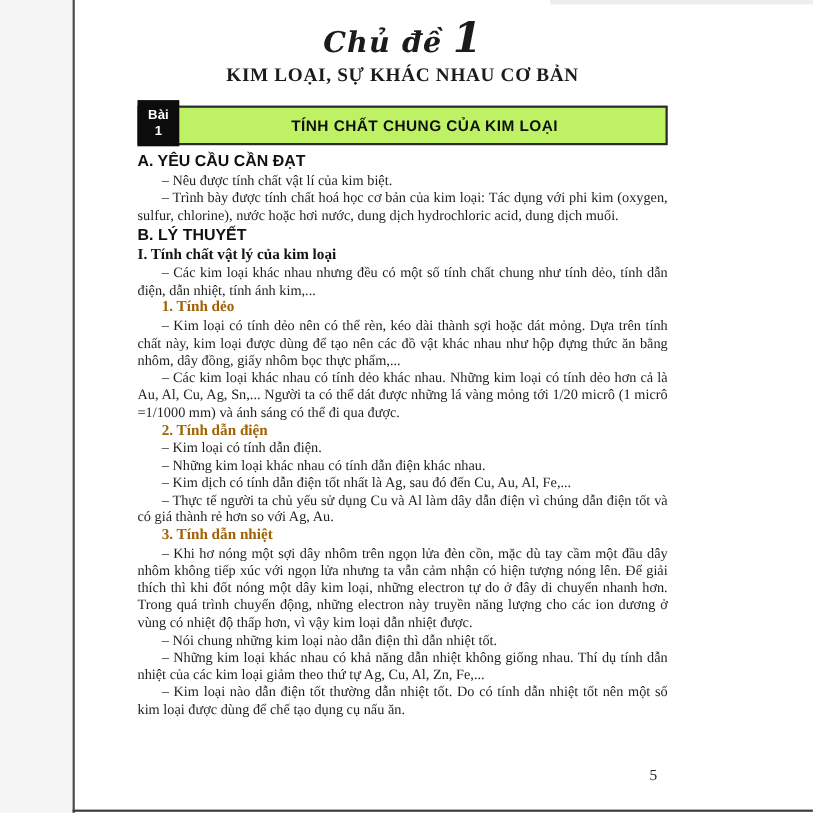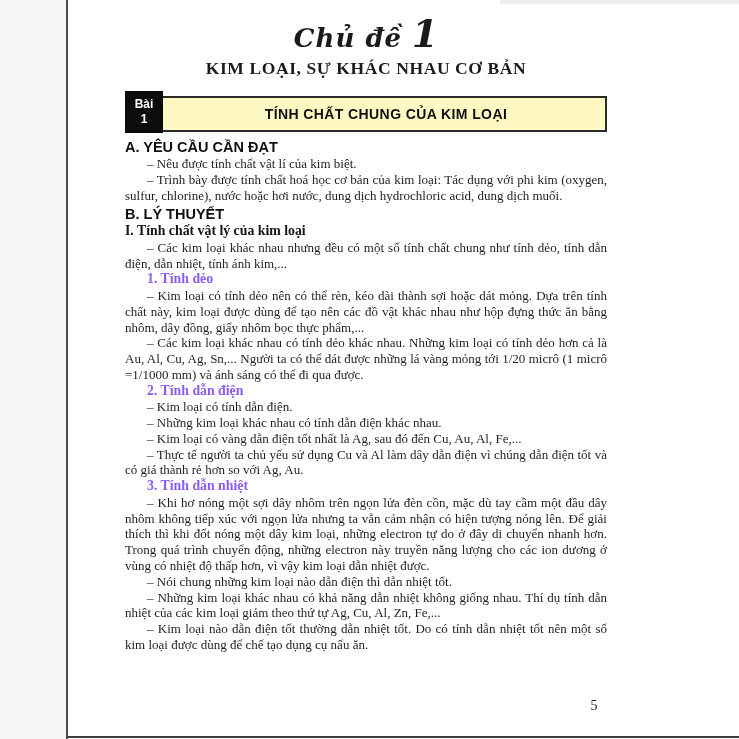--- a/index.html
+++ b/index.html
@@ -25,21 +25,21 @@
 
   .topic-title {
     text-align:center; font-family:"Liberation Serif", serif; font-weight:bold;
     font-size:17.5px; line-height:21px; letter-spacing:0.6px; color:#1b1b1b;
   }
   .topic-title.first { margin-top:2px; }
 
   .lesson-bar { position:relative; margin-top:12px; height:42px; }
   .lesson-box {
     position:absolute; left:0; right:0; top:5px; bottom:1px;
-    border:2px solid #2b2b2b; background:#fef9c3;
+    border:2px solid #2b2b2b; background:#bef264;
     display:flex; align-items:center; justify-content:center;
     padding-left:40px; box-sizing:border-box;
     font-family:"Liberation Sans", sans-serif; font-weight:bold;
     font-size:14px; letter-spacing:0.4px; color:#0f0f0f;
   }
   .lesson-badge {
     position:absolute; left:0; top:0; width:38px; height:42px; background:#0c0c0c; z-index:2;
     color:#ffffff; font-family:"Liberation Sans", sans-serif; font-weight:bold; font-size:12px;
     display:flex; flex-direction:column; align-items:center; justify-content:center; line-height:15px;
   }
@@ -48,21 +48,21 @@
   .heading {
     font-family:"Liberation Sans", sans-serif; font-weight:bold;
     font-size:14.5px; line-height:18px; color:#101010; margin-top:2px;
   }
   .subheading {
     font-family:"Liberation Serif", serif; font-weight:bold;
     font-size:13.8px; line-height:16.5px; color:#141414;
   }
   .subheading-indent {
     font-family:"Liberation Serif", serif; font-weight:bold;
-    font-size:13.8px; line-height:16.5px; color:#8b5cf6; padding-left:22px;
+    font-size:13.8px; line-height:16.5px; color:#a16207; padding-left:22px;
   }
   .para {
     font-size:13px; line-height:15.8px; text-align:justify; text-indent:22px; color:#1e1e1e;
   }
 
   .page-number {
     position:absolute; top:698px; left:584px; width:20px; text-align:center;
     font-family:"Liberation Serif", serif; font-size:14px; color:#222;
   }
 </style>
@@ -99,21 +99,21 @@
       <div class="para">– Trình bày được tính chất hoá học cơ bản của kim loại: Tác dụng với phi kim (oxygen, sulfur, chlorine), nước hoặc hơi nước, dung dịch hydrochloric acid, dung dịch muối.</div>
       <div class="heading">B. LÝ THUYẾT</div>
       <div class="subheading">I. Tính chất vật lý của kim loại</div>
       <div class="para">– Các kim loại khác nhau nhưng đều có một số tính chất chung như tính dẻo, tính dẫn điện, dẫn nhiệt, tính ánh kim,...</div>
       <div class="subheading-indent">1. Tính dẻo</div>
       <div class="para">– Kim loại có tính dẻo nên có thể rèn, kéo dài thành sợi hoặc dát mỏng. Dựa trên tính chất này, kim loại được dùng để tạo nên các đồ vật khác nhau như hộp đựng thức ăn bằng nhôm, dây đồng, giấy nhôm bọc thực phẩm,...</div>
       <div class="para">– Các kim loại khác nhau có tính dẻo khác nhau. Những kim loại có tính dẻo hơn cả là Au, Al, Cu, Ag, Sn,... Người ta có thể dát được những lá vàng mỏng tới 1/20 micrô (1 micrô =1/1000 mm) và ánh sáng có thể đi qua được.</div>
       <div class="subheading-indent">2. Tính dẫn điện</div>
       <div class="para">– Kim loại có tính dẫn điện.</div>
       <div class="para">– Những kim loại khác nhau có tính dẫn điện khác nhau.</div>
-      <div class="para">– Kim loại có vàng dẫn điện tốt nhất là Ag, sau đó đến Cu, Au, Al, Fe,...</div>
+      <div class="para">– Kim dịch có tính dẫn điện tốt nhất là Ag, sau đó đến Cu, Au, Al, Fe,...</div>
       <div class="para">– Thực tế người ta chủ yếu sử dụng Cu và Al làm dây dẫn điện vì chúng dẫn điện tốt và có giá thành rẻ hơn so với Ag, Au.</div>
       <div class="subheading-indent">3. Tính dẫn nhiệt</div>
       <div class="para">– Khi hơ nóng một sợi dây nhôm trên ngọn lửa đèn cồn, mặc dù tay cầm một đầu dây nhôm không tiếp xúc với ngọn lửa nhưng ta vẫn cảm nhận có hiện tượng nóng lên. Để giải thích thì khi đốt nóng một dây kim loại, những electron tự do ở đây di chuyển nhanh hơn. Trong quá trình chuyển động, những electron này truyền năng lượng cho các ion dương ở vùng có nhiệt độ thấp hơn, vì vậy kim loại dẫn nhiệt được.</div>
       <div class="para">– Nói chung những kim loại nào dẫn điện thì dẫn nhiệt tốt.</div>
       <div class="para">– Những kim loại khác nhau có khả năng dẫn nhiệt không giống nhau. Thí dụ tính dẫn nhiệt của các kim loại giảm theo thứ tự Ag, Cu, Al, Zn, Fe,...</div>
       <div class="para">– Kim loại nào dẫn điện tốt thường dẫn nhiệt tốt. Do có tính dẫn nhiệt tốt nên một số kim loại được dùng để chế tạo dụng cụ nấu ăn.</div>
     </div>
 
 </div>
 

